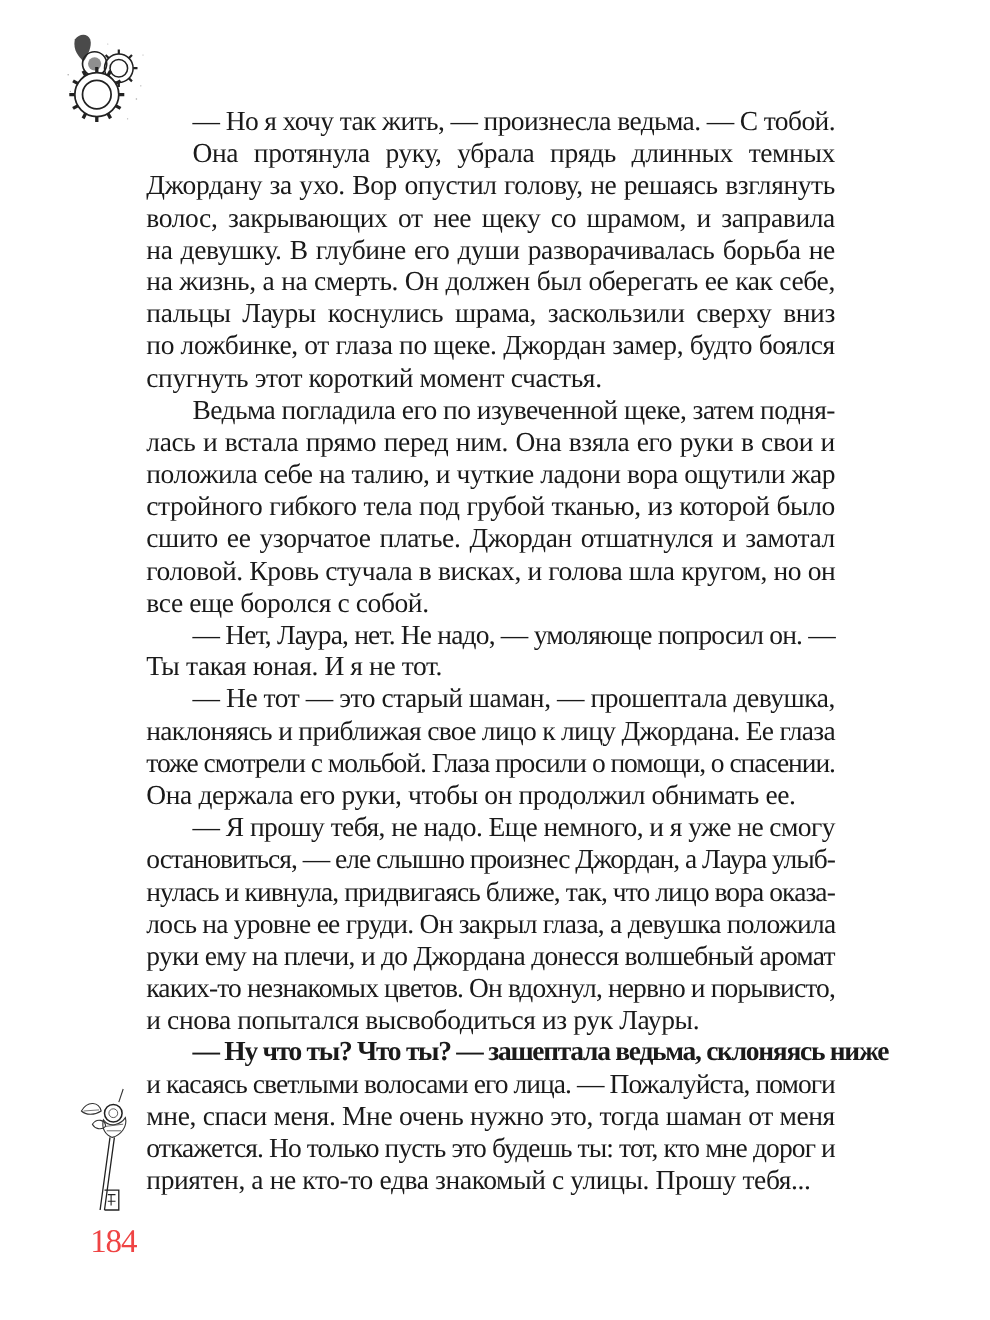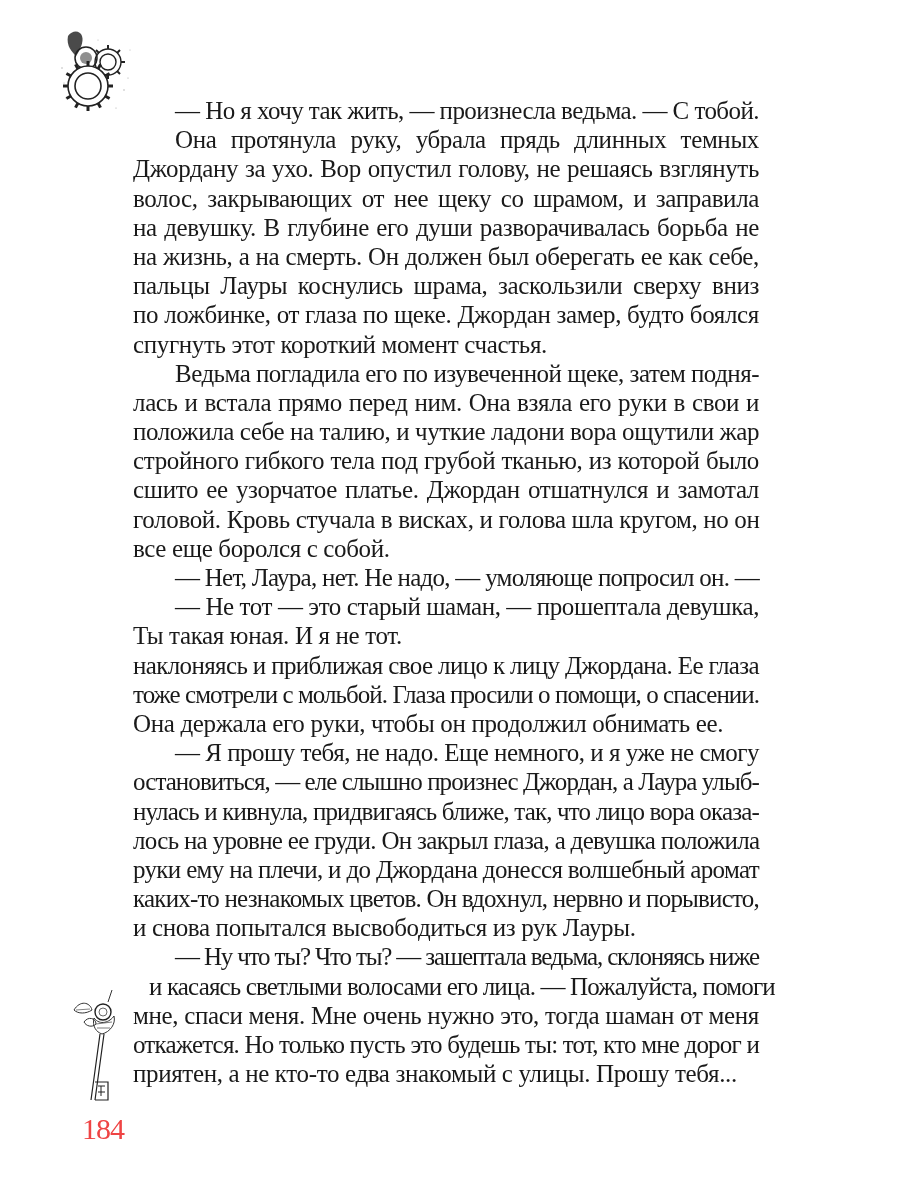--- a/index.html
+++ b/index.html
@@ -131,34 +131,34 @@
     <div class="line">по ложбинке, от глаза по щеке. Джордан замер, будто боялся</div>
     <div class="line last">спугнуть этот короткий момент счастья.</div>
     <div class="line indent" style="letter-spacing: -0.516667px;">Ведьма погладила его по изувеченной щеке, затем подня-</div>
     <div class="line">лась и встала прямо перед ним. Она взяла его руки в свои и</div>
     <div class="line" style="letter-spacing: -0.403571px;">положила себе на талию, и чуткие ладони вора ощутили жар</div>
     <div class="line">стройного гибкого тела под грубой тканью, из которой было</div>
     <div class="line">сшито ее узорчатое платье. Джордан отшатнулся и замотал</div>
     <div class="line">головой. Кровь стучала в висках, и голова шла кругом, но он</div>
     <div class="line last">все еще боролся с собой.</div>
     <div class="line indent" style="letter-spacing: -0.746226px;">— Нет, Лаура, нет. Не надо, — умоляюще попросил он. —</div>
+    <div class="line last">Ты такая юная. И я не тот.</div>
     <div class="line indent" style="letter-spacing: -0.41px;">— Не тот — это старый шаман, — прошептала девушка,</div>
-    <div class="line last">Ты такая юная. И я не тот.</div>
     <div class="line" style="letter-spacing: -0.625862px;">наклоняясь и приближая свое лицо к лицу Джордана. Ее глаза</div>
     <div class="line" style="letter-spacing: -0.95px;">тоже смотрели с мольбой. Глаза просили о помощи, о спасении.</div>
     <div class="line last">Она держала его руки, чтобы он продолжил обнимать ее.</div>
     <div class="line indent" style="letter-spacing: -0.498148px;">— Я прошу тебя, не надо. Еще немного, и я уже не смогу</div>
     <div class="line" style="letter-spacing: -0.918966px;">остановиться, — еле слышно произнес Джордан, а Лаура улыб-</div>
     <div class="line" style="letter-spacing: -0.833871px;">нулась и кивнула, придвигаясь ближе, так, что лицо вора оказа-</div>
     <div class="line" style="letter-spacing: -0.683333px;">лось на уровне ее груди. Он закрыл глаза, а девушка положила</div>
     <div class="line" style="letter-spacing: -0.665789px;">руки ему на плечи, и до Джордана донесся волшебный аромат</div>
     <div class="line" style="letter-spacing: -0.790678px;">каких-то незнакомых цветов. Он вдохнул, нервно и порывисто,</div>
     <div class="line last">и снова попытался высвободиться из рук Лауры.</div>
-    <div class="line indent" style="letter-spacing: -1.16818px;">— Ну что ты? Что ты? — зашептала ведьма, склоняясь ниже</div>
-    <div class="line" style="letter-spacing: -0.85px; margin-left: 16px;">и касаясь светлыми волосами его лица. — Пожалуйста, помоги</div>
+    <div class="line indent" style="letter-spacing: -1.16818px; font-weight: bold;">— Ну что ты? Что ты? — зашептала ведьма, склоняясь ниже</div>
+    <div class="line" style="letter-spacing: -0.85px;">и касаясь светлыми волосами его лица. — Пожалуйста, помоги</div>
     <div class="line">мне, спаси меня. Мне очень нужно это, тогда шаман от меня</div>
     <div class="line" style="letter-spacing: -0.801613px;">откажется. Но только пусть это будешь ты: тот, кто мне дорог и</div>
     <div class="line last">приятен, а не кто-то едва знакомый с улицы. Прошу тебя...</div>
   </div>
 
 <div class="key-ornament">
   <svg width="60" height="125" viewBox="0 0 60 125" xmlns="http://www.w3.org/2000/svg">
 
     <path d="M4 22 C10 12, 20 14, 22 22 C16 26, 8 26, 4 22 Z" fill="none" stroke="#333" stroke-width="1"></path>
     <path d="M6 22 L20 21" stroke="#333" stroke-width="0.6"></path>

